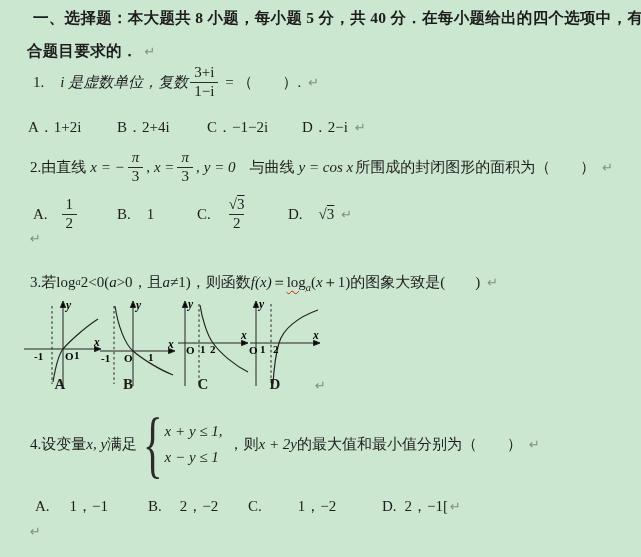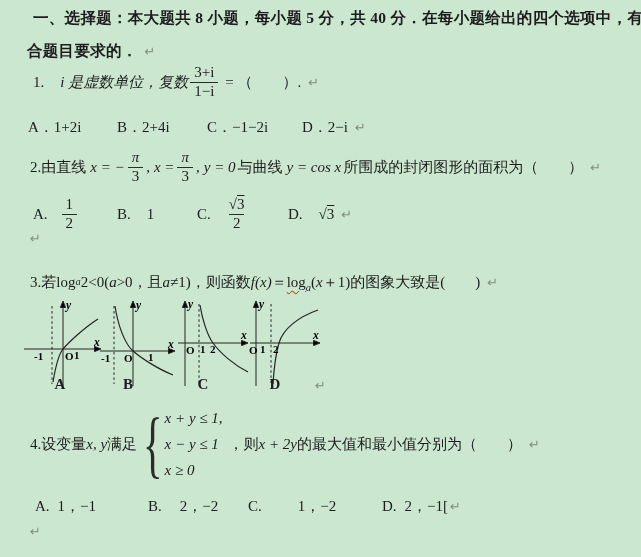--- a/index.html
+++ b/index.html
@@ -79,21 +79,21 @@
       <span class="den">3</span>
     </span>
     <span class="math">,</span>
     <span class="mi math" style="margin-left:4px;">x =</span>
     <span class="frac math">
       <span class="num mi">π</span>
       <span class="den">3</span>
     </span>
     <span class="math">,</span>
     <span class="mi math" style="margin-left:4px;">y = 0</span>
-    <span style="margin-left:2px;">与曲线</span>
+    <span style="margin-left:14px;">与曲线</span>
     <span class="mi math" style="margin-left:4px;margin-right:2px;">y = cos x</span>
     <span>所围成的封闭图形的面积为（　　）</span>
     <span class="pil">↵</span>
   </div>
 
   <div class="opt" style="left:33px;top:193px;height:42px;">
     <span>A.</span>
     <span class="frac math" style="margin-left:14px;">
       <span class="num">1</span>
       <span class="den">2</span>
@@ -202,31 +202,30 @@
 
   <div class="row" style="left:30px;top:400px;height:88px;">
     <span>4.</span>
     <span>设变量 </span>
     <span class="mi math">x, y</span>
     <span> 满足</span>
     <span class="brace">{</span>
     <span class="sys math">
       <span class="mi">x + y ≤ 1,</span>
       <span class="mi">x − y ≤ 1</span>
-      <span class="mi">x ≥ 0</span>
     </span>
     <span style="margin-left:6px;">，则 </span>
     <span class="mi math">x + 2y</span>
     <span> 的最大值和最小值分别为（　　）</span>
     <span class="pil">↵</span>
   </div>
 
   <div class="opt" style="left:35px;top:497px;">
     <span>A.</span>
-    <span class="math" style="margin-left:8px;text-align:center;">1，−1</span>
+    <span class="math" style="margin-left:20px;text-align:center;">1，−1</span>
   </div>
   <div class="opt" style="left:148px;top:497px;">
     <span>B.</span>
     <span class="math" style="margin-left:18px;">2，−2</span>
   </div>
   <div class="opt" style="left:248px;top:497px;">
     <span>C.</span>
     <span class="math" style="margin-left:36px;">1，−2</span>
   </div>
   <div class="opt" style="left:382px;top:497px;">

